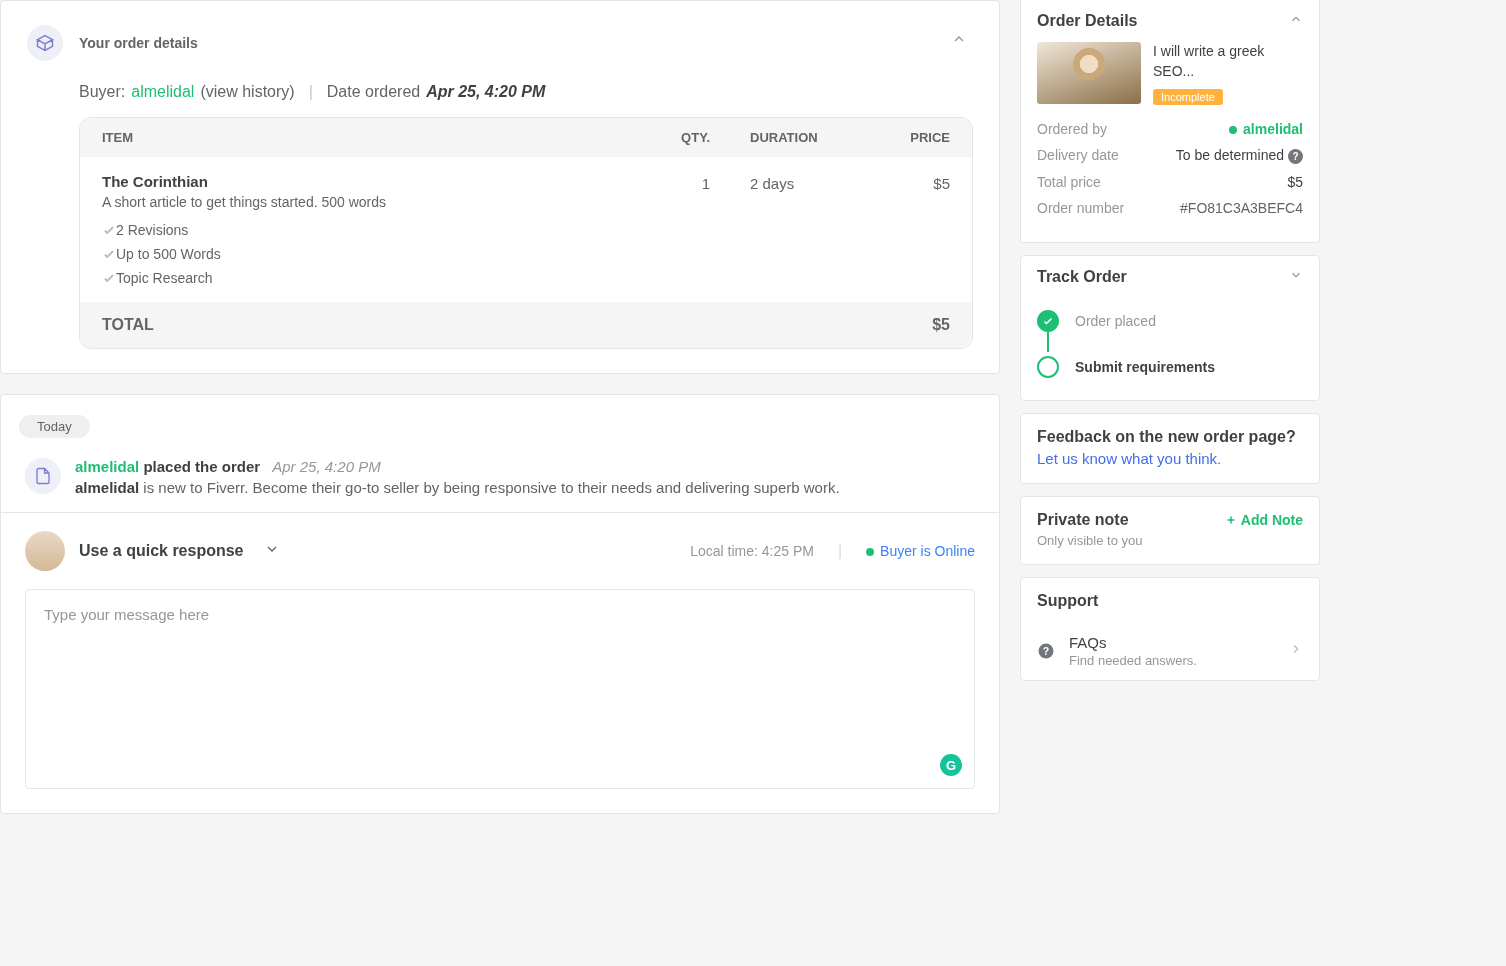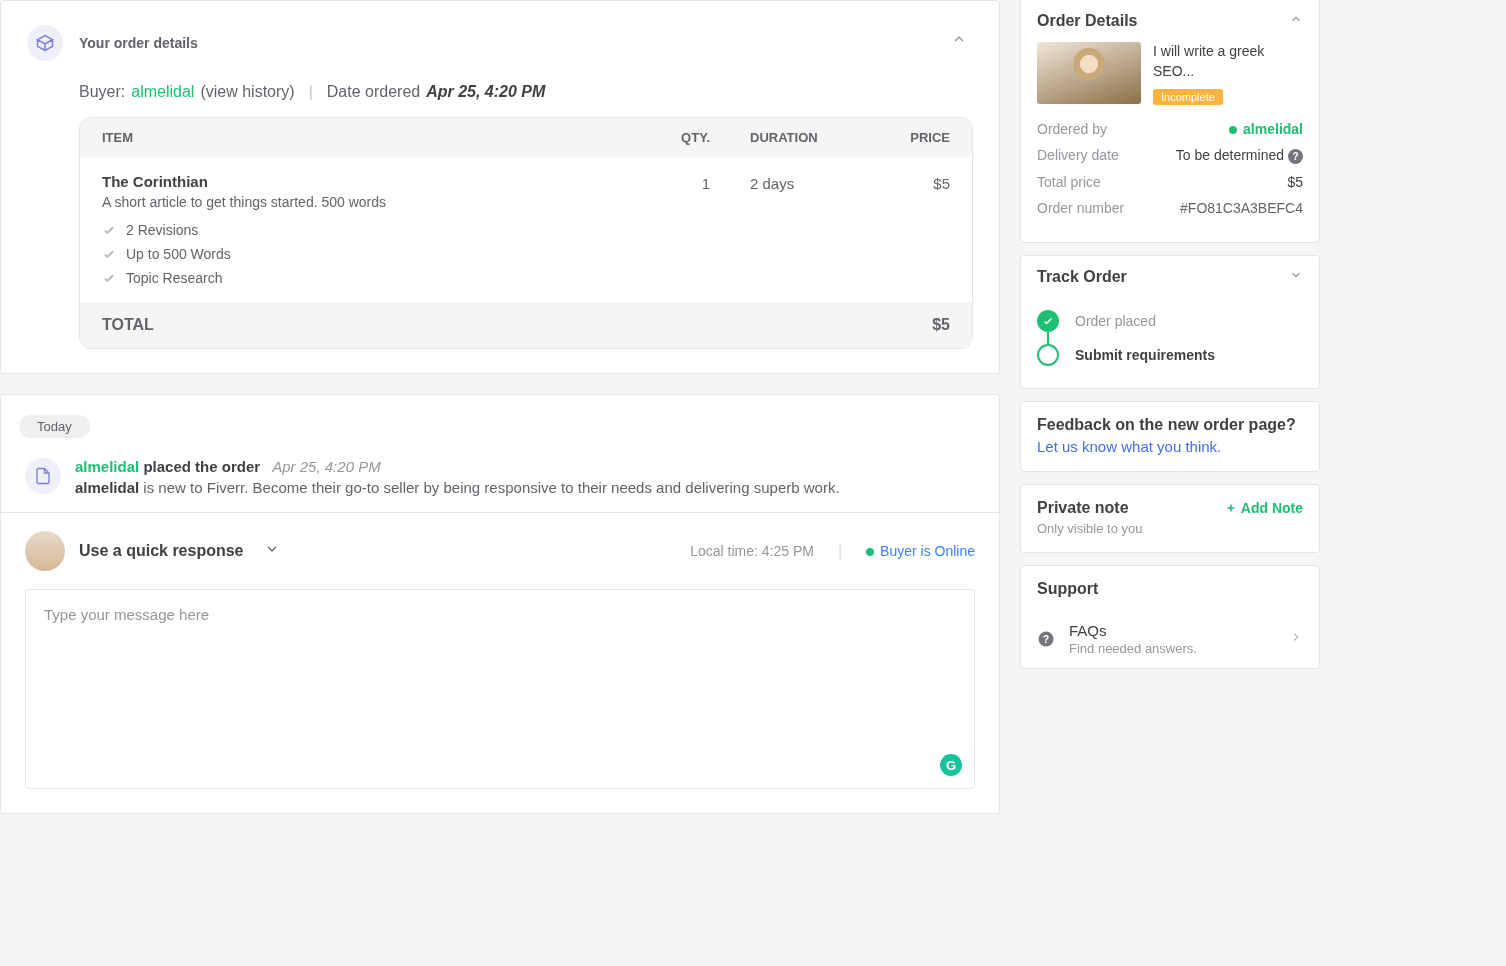--- a/index.html
+++ b/index.html
@@ -28,21 +28,21 @@
 .tbl-hdr { display: flex; background: #f5f5f5; padding: 12px 22px; font-size: 13px; color: #62646a; font-weight: 600; }
 .col-item { flex: 1; }
 .col-qty { width: 80px; text-align: right; }
 .col-dur { width: 140px; text-align: left; padding-left: 40px; }
 .col-price { width: 100px; text-align: right; }
 .tbl-row { display: flex; padding: 16px 22px; }
 .item-meta { flex: 1; }
 .item-name { font-weight: 600; color: #404145; font-size: 15px; margin-bottom: 4px; }
 .item-desc { color: #62646a; font-size: 14px; margin-bottom: 12px; }
 .features { display: flex; flex-direction: column; gap: 8px; }
-.feature { display: flex; align-items: center; gap: 10px; color: #62646a; font-size: 14px; }
+.feature { display: flex; align-items: center; color: #62646a; font-size: 14px; }
 .check-icon { color: #b5b6ba; width: 14px; display:inline-flex; }
 .tbl-row .col-qty, .tbl-row .col-dur, .tbl-row .col-price { color: #62646a; font-size: 15px; padding-top: 2px; }
 .tbl-total { display: flex; background: #f5f5f5; padding: 14px 22px; font-weight: 600; color: #62646a; }
 .tbl-total .col-item { flex:1; }
 
 
 .activity-card { padding: 0; }
 .today-pill { display: inline-block; background: #efefef; color: #62646a; font-size: 13px; padding: 4px 18px; border-radius: 14px; margin: 20px 0 10px 18px; }
 .activity-row { display: flex; gap: 14px; padding: 10px 24px 16px 24px; border-bottom: 1px solid #e4e5e7; }
 .doc-icon-wrap { width: 36px; height: 36px; background: #efeff7; border-radius: 50%; display: flex; align-items: center; justify-content: center; flex-shrink: 0; }
@@ -81,21 +81,21 @@
 .gig-thumb::before { content: ""; position: absolute; top: 6px; left: 36px; width: 32px; height: 32px; background: radial-gradient(circle, #f0ddc4 40%, #c9a87a 41%); border-radius: 50%; }
 .gig-title { font-size: 14px; color: #404145; margin-bottom: 6px; line-height: 1.4; }
 .badge-incomp { background: #ffb33e; color: #fff; font-size: 11px; padding: 2px 8px; border-radius: 3px; display: inline-block; }
 
 .info-row { display: flex; justify-content: space-between; font-size: 14px; color: #95979d; margin: 10px 0; }
 .info-val { color: #404145; font-weight: 500; }
 .info-val.green { color: #1dbf73; font-weight: 600; }
 .info-val.grey { color: #62646a; }
 .q-icon { display: inline-flex; width: 15px; height: 15px; background: #74767e; color: #fff; border-radius: 50%; align-items: center; justify-content: center; font-size: 10px; margin-left: 4px; font-weight: 700; }
 
-.track-list { display: flex; flex-direction: column; gap: 0; margin-top: 6px; }
+.track-list { display: flex; flex-direction: column; gap: 12px; margin-top: 6px; }
 .track-item { display: flex; align-items: center; gap: 16px; position: relative; padding: 6px 0; }
 .track-icon { width: 22px; height: 22px; border-radius: 50%; display: flex; align-items: center; justify-content: center; flex-shrink: 0; }
 .track-icon.done { background: #1dbf73; color: #fff; }
 .track-icon.pending { border: 2px solid #1dbf73; background: #fff; }
 .track-line { position: absolute; left: 10px; top: 28px; width: 2px; height: 20px; background: #1dbf73; }
 .track-label { font-size: 14px; color: #95979d; }
 .track-label.active { color: #404145; font-weight: 600; }
 
 .note-hdr { display: flex; justify-content: space-between; align-items: center; }
 .add-note { color: #1dbf73; font-size: 14px; font-weight: 600; display: flex; align-items: center; gap: 4px; }

